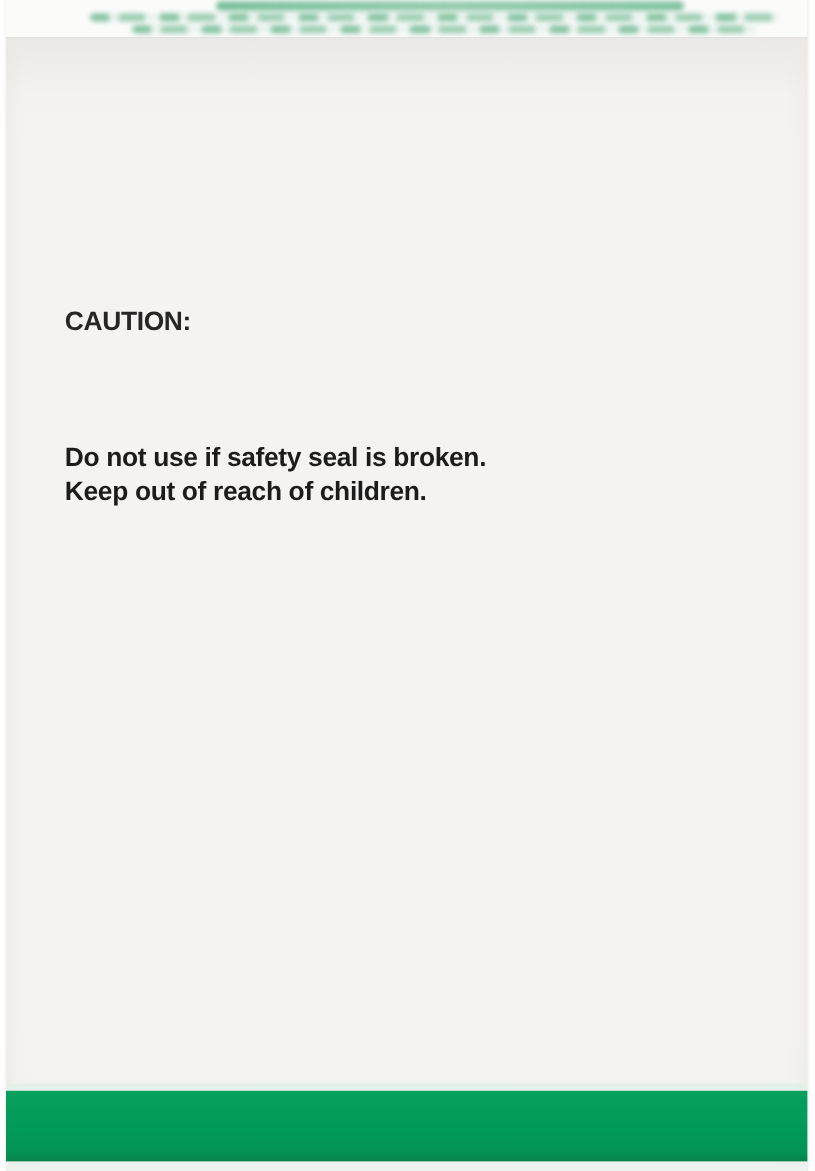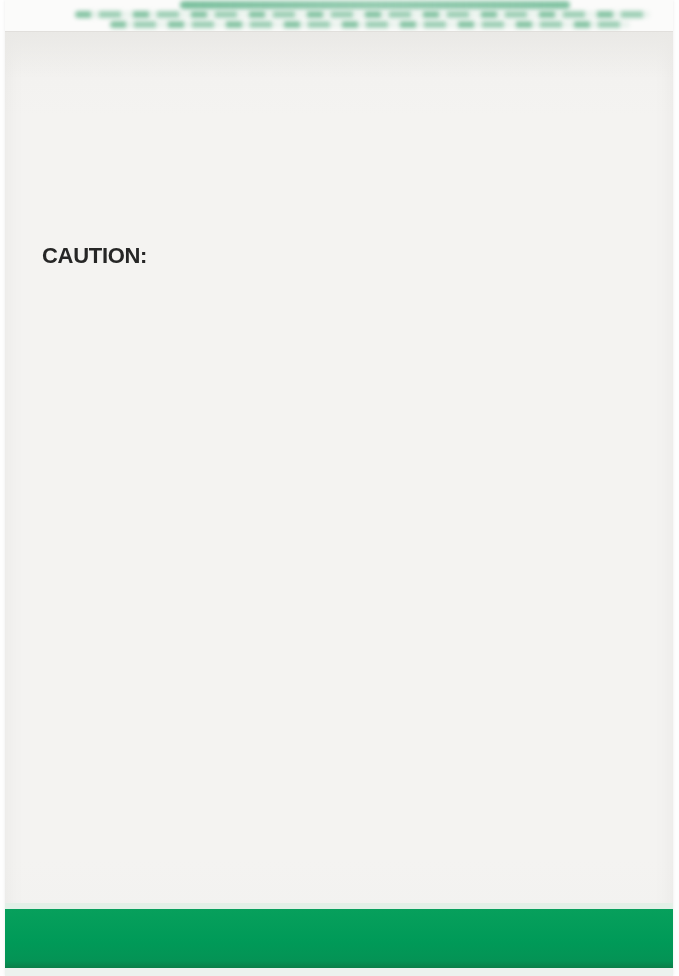--- a/index.html
+++ b/index.html
@@ -66,21 +66,21 @@
     left: 33px;
     top: 92px;
     width: 640px;
     color: #4c4c4c;
     font-size: 22px;
     letter-spacing: -0.5px;
     line-height: 29px;
     white-space: pre;
   }
   .content p, .content h2 {
-    margin: 4px;
+    margin: 16px;
     padding: 0;
     font-size: 22px;
     line-height: 29px;
   }
   .content h2 {
     font-weight: 700;
     color: #262626;
     letter-spacing: -0.3px;
   }
   .content p.warn {
@@ -138,20 +138,22 @@
       <div class="flap-row r1"></div>
       <div class="flap-row r2"></div>
       <div class="flap-row r3"></div>
     </div>
     <div class="fold"></div>
 
     <div class="content">
 
       <section class="en">
         <h2>CAUTION:</h2>
+        <p class="warn">Do not use if safety seal is broken.
+Keep out of reach of children.</p>
       </section>
 
       
 
     </div>
 
     <div class="mint-line"></div>
     <div class="green-strip"></div>
     <div class="below-strip"></div>
   </div>

